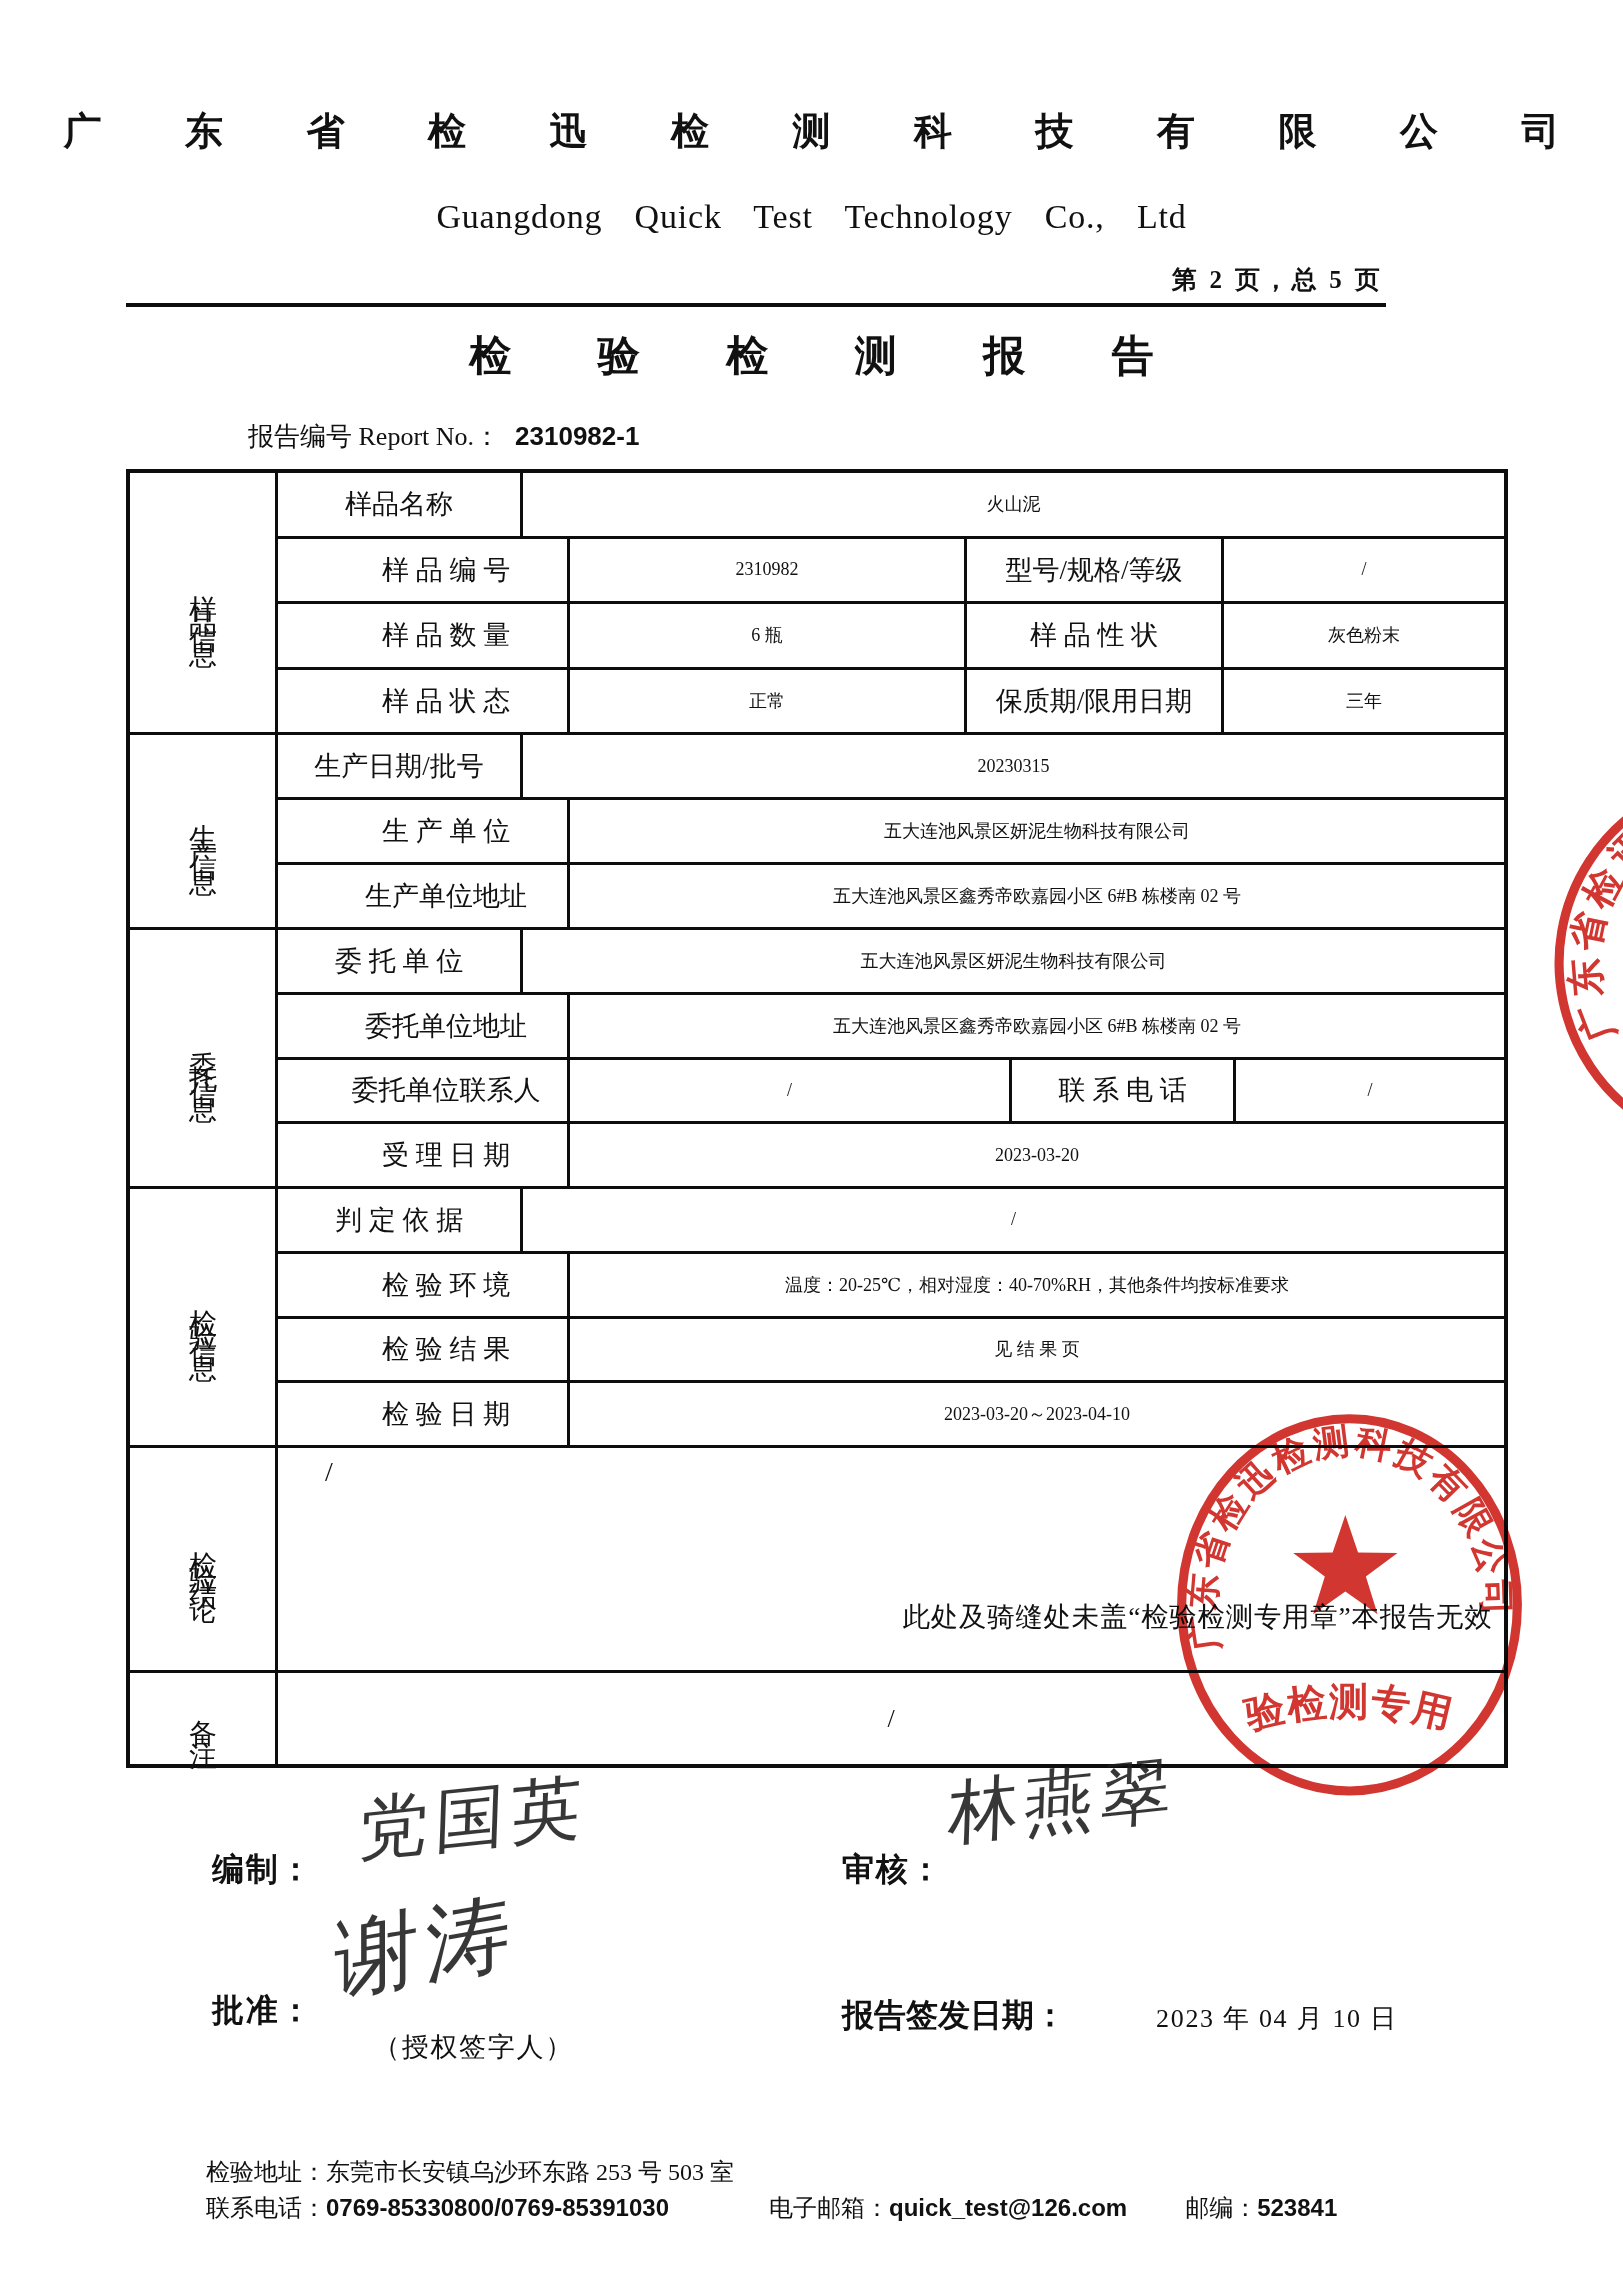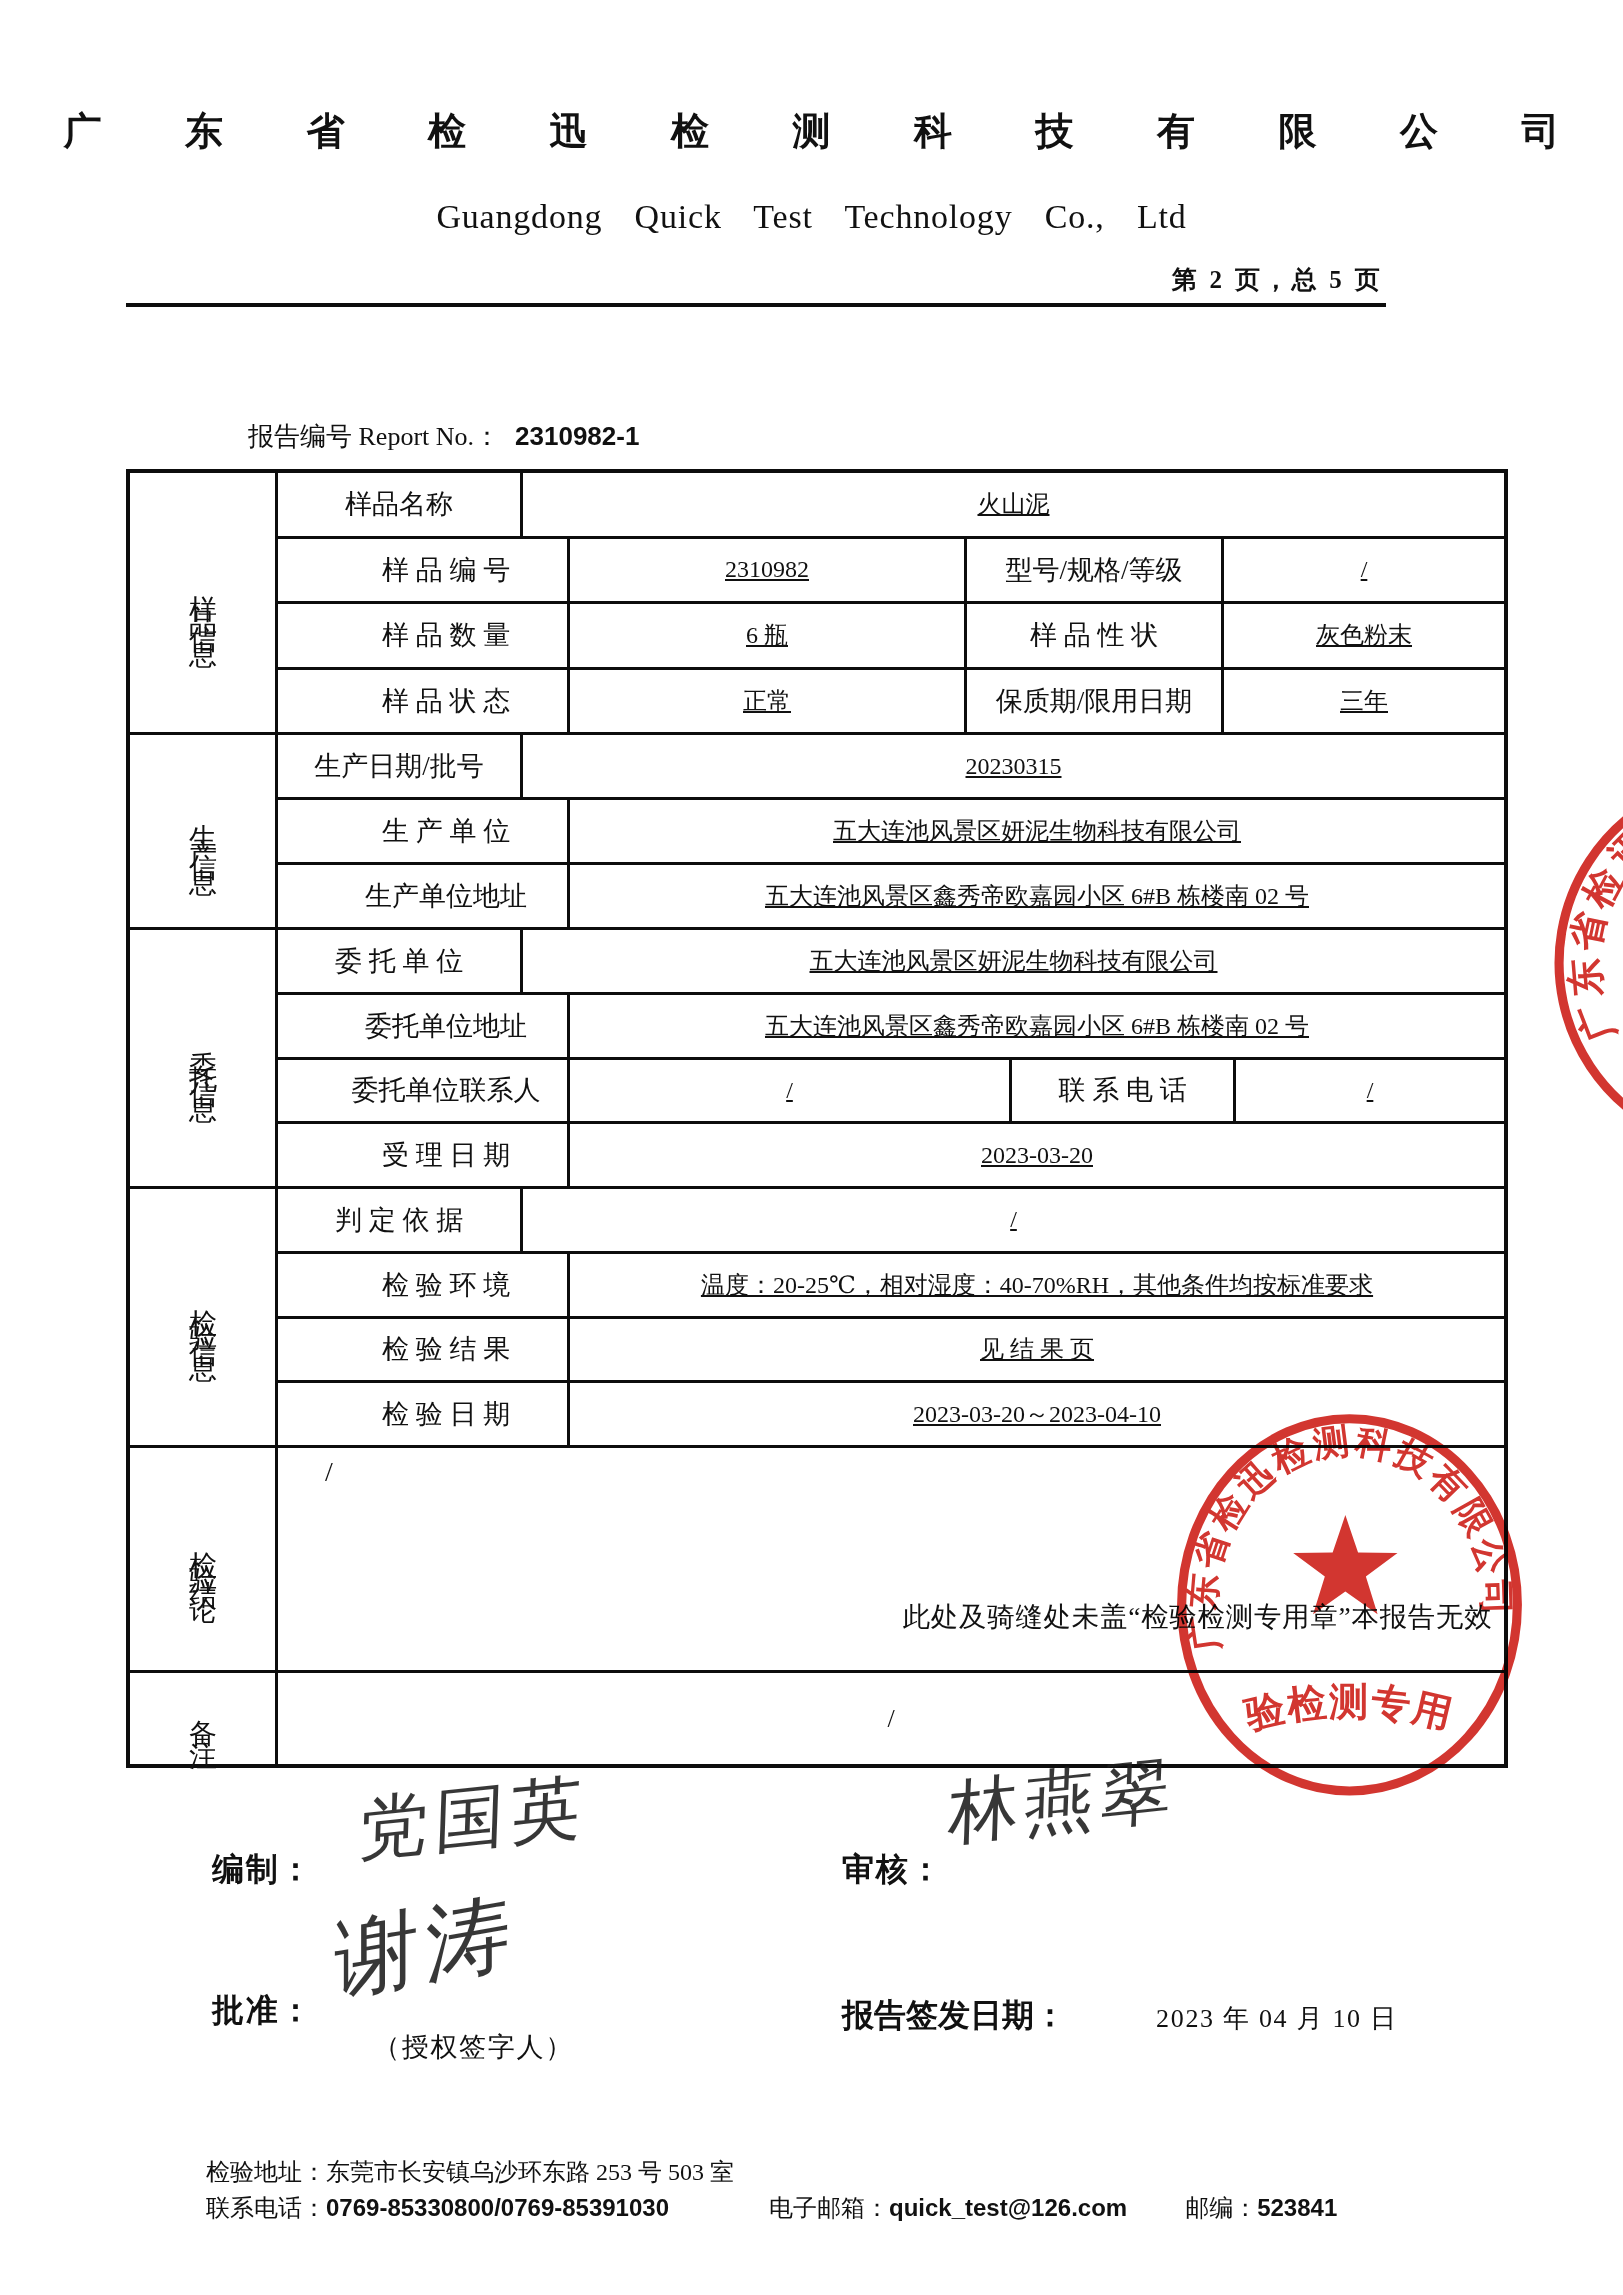--- a/index.html
+++ b/index.html
@@ -30,21 +30,21 @@
     width:148px;box-sizing:border-box;border-right:3.3px solid #0d0d0d;
     display:flex;align-items:center;justify-content:center;
     font-size:28px;letter-spacing:15px;
     writing-mode:vertical-lr;text-orientation:upright;
   }
   .secrows{flex:1;display:flex;flex-direction:column;min-width:0;}
   .trow{flex:1;display:flex;flex-direction:row;box-sizing:border-box;min-height:0;}
   .trow + .trow{border-top:3.3px solid #0d0d0d;padding-left:47px;}
   .tcell{box-sizing:border-box;display:flex;align-items:center;justify-content:center;}
   .tlabel{width:245px;border-right:3.3px solid #0d0d0d;font-size:27px;white-space:nowrap;}
-  .tval{flex:1;font-size:24px;min-width:0;text-decoration:underline;}
+  .tval{flex:1;font-size:18px;min-width:0;}
   .tval.mid{flex:0 0 397px;border-right:3.3px solid #0d0d0d;}
   .tlabel2{flex:0 0 257px;border-right:3.3px solid #0d0d0d;font-size:27px;white-space:nowrap;}
   .contact .tval.mid{flex:0 0 442px;}
   .contact .tlabel2{flex:0 0 224px;}
   .bigcell{flex:1;position:relative;font-size:26px;}
   .bigcell .slash{position:absolute;left:47px;top:8.3px;font-size:28px;}
   .bigcell .sealnote{
     position:absolute;right:11.6px;bottom:35px;font-size:27.4px;letter-spacing:0.8px;
     white-space:nowrap;z-index:2;
   }
@@ -74,20 +74,21 @@
 </style>
 </head>
 <body>
 
 <div id="page">
 
   <div class="abs center company-cn">广 东 省 检 迅 检 测 科 技 有 限 公 司</div>
   <div class="abs center company-en">Guangdong Quick Test Technology Co., Ltd</div>
   <div class="abs page-info">第 2 页，总 5 页</div>
   <div class="abs head-rule"></div>
+  <div class="abs center doc-title">检 验 检 测 报 告</div>
   <div class="abs report-line">
     <span>报告编号 Report No.：</span><span class="num">2310982-1</span>
   </div>
 
   <div class="doc-table">
 
     <div class="tsec" style="flex:0 0 259px;">
       <div class="seclabel">样品信息</div>
       <div class="secrows">
         <div class="trow">

